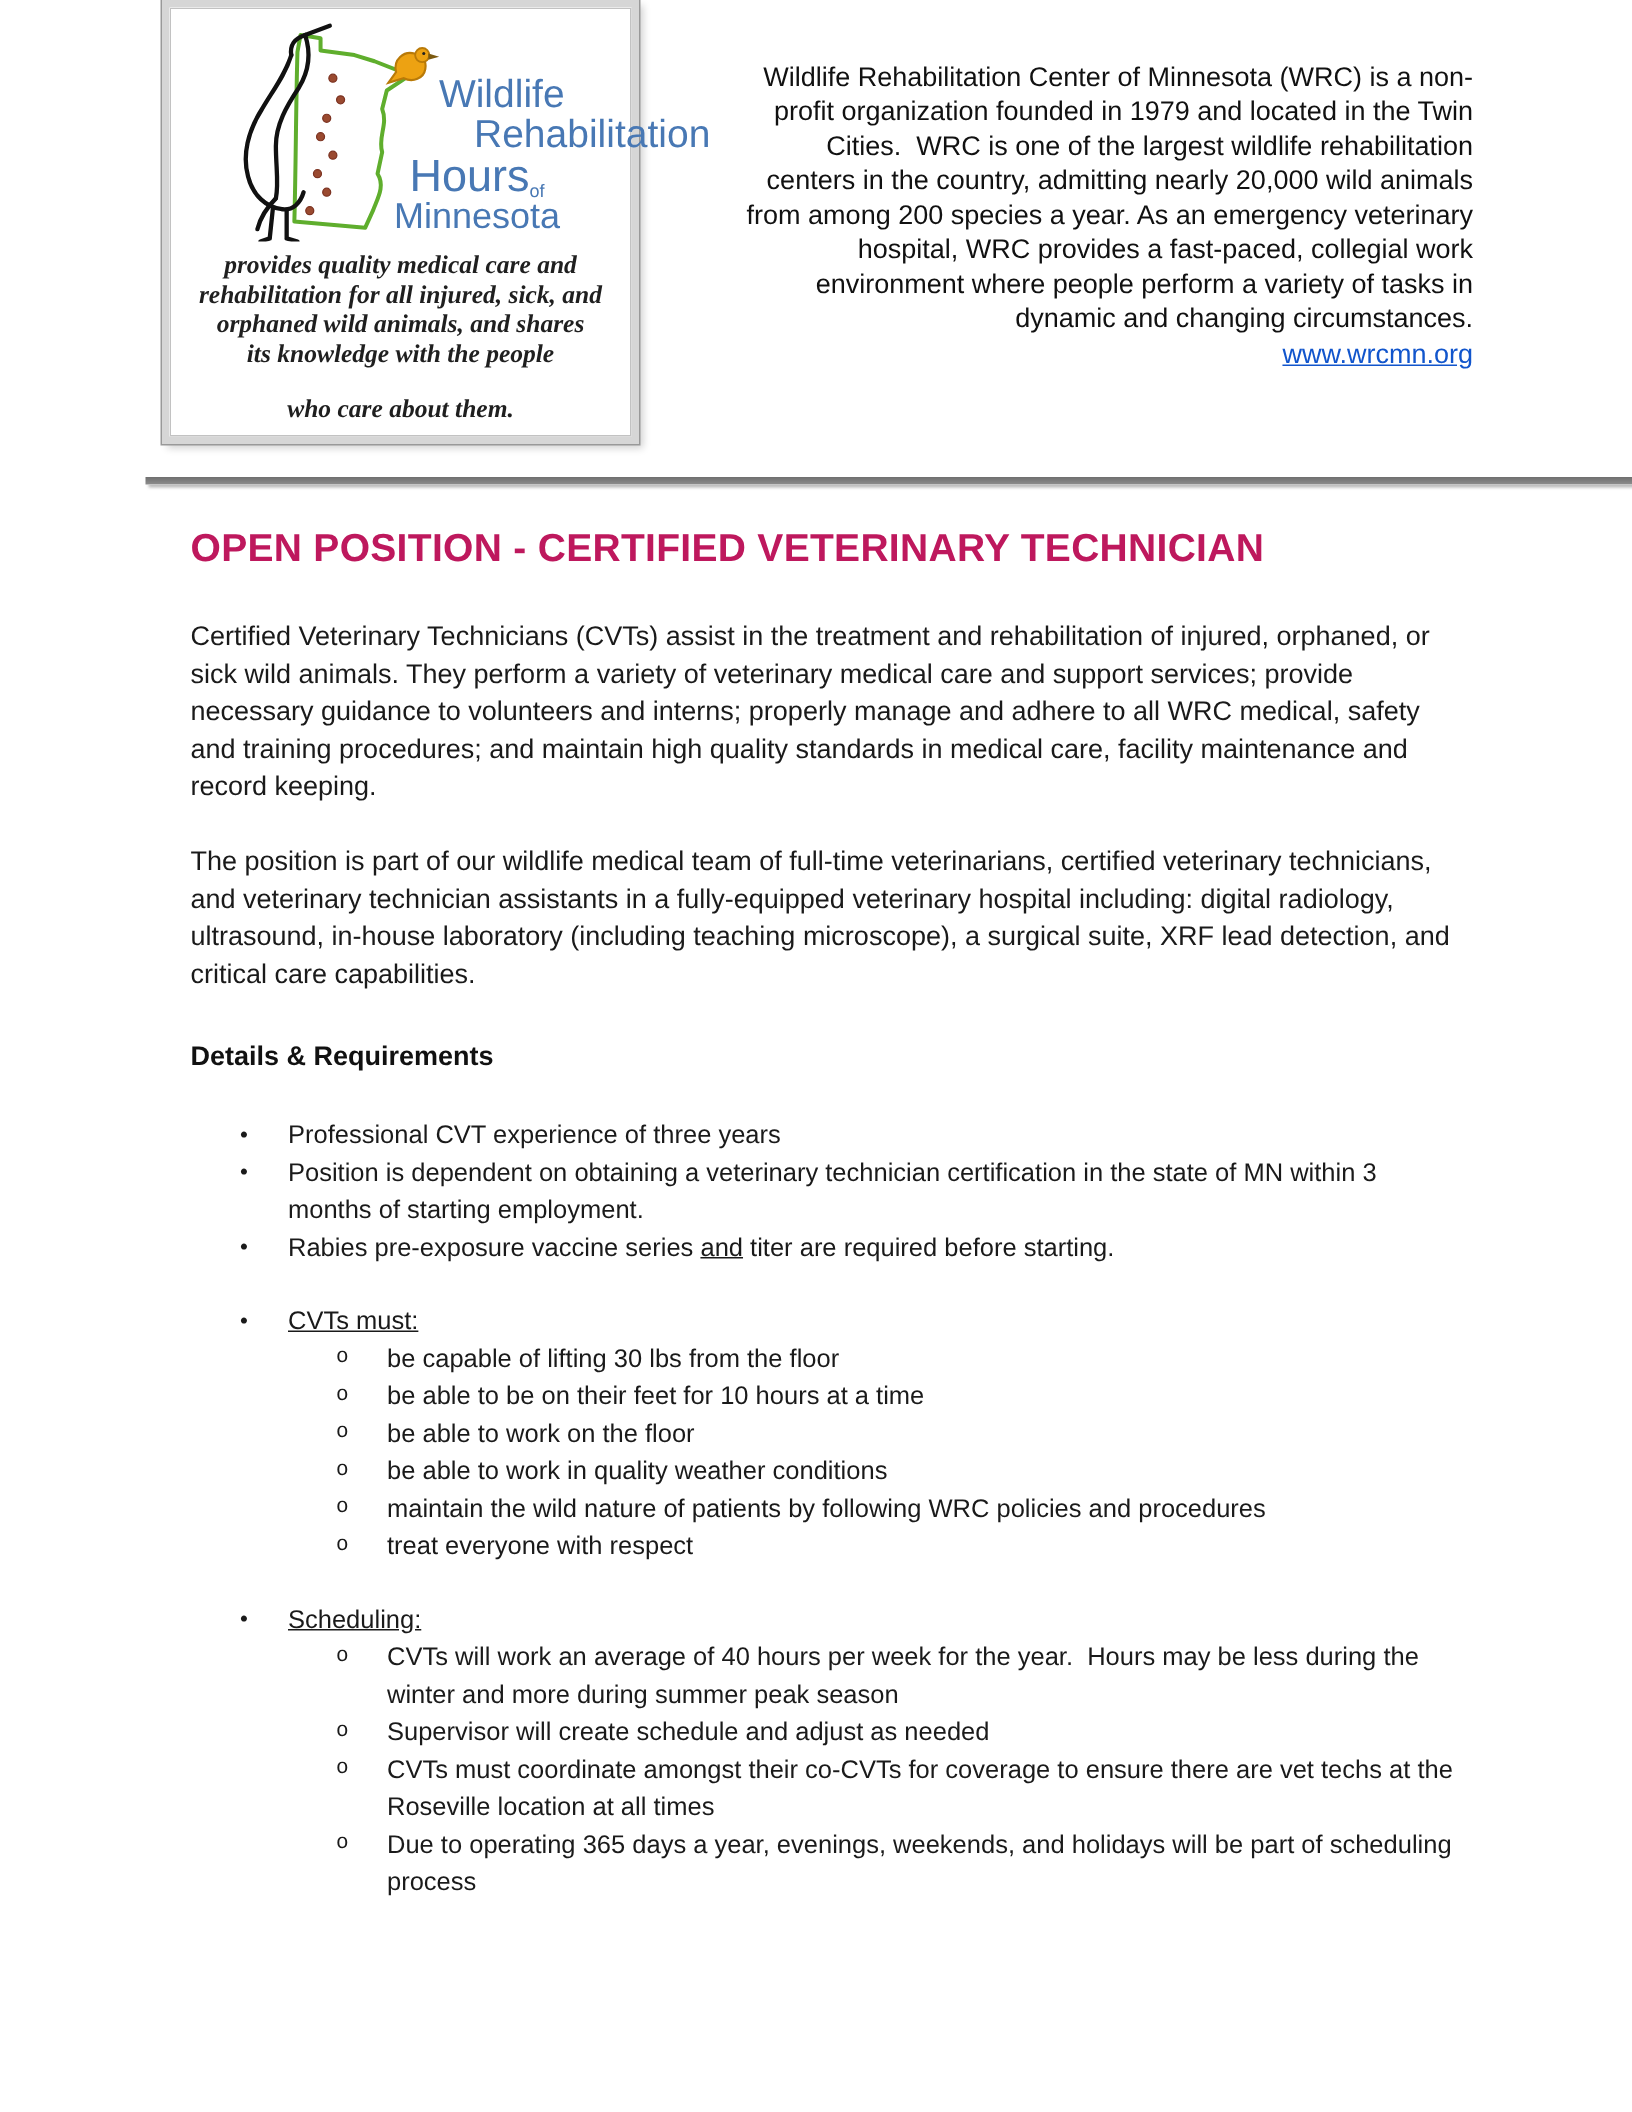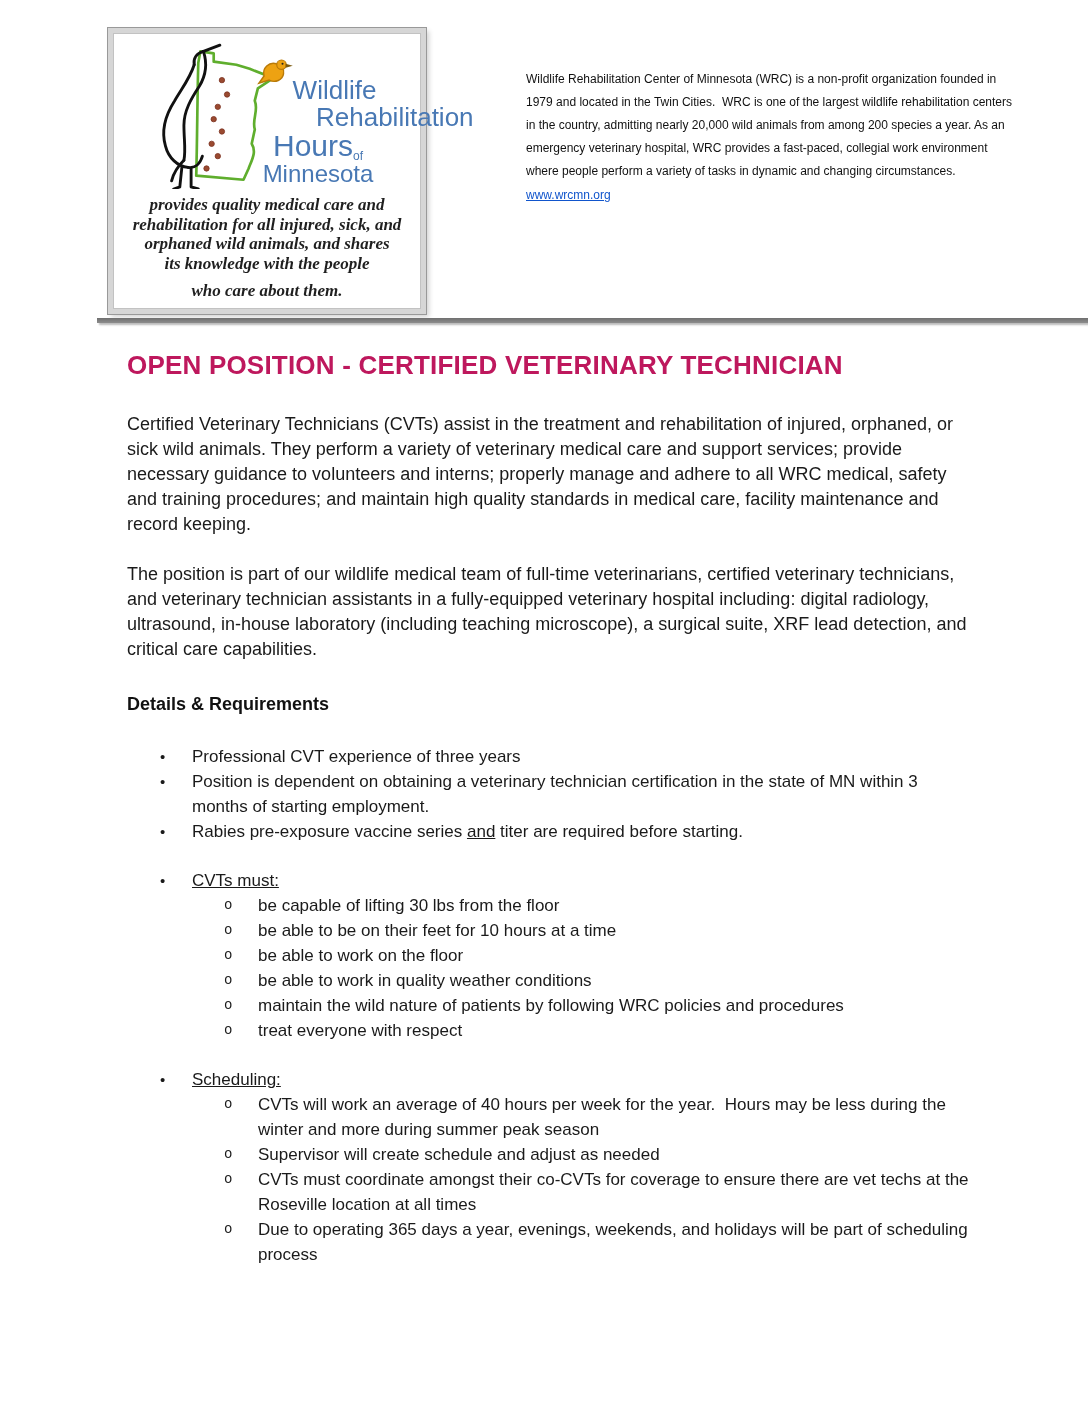--- a/index.html
+++ b/index.html
@@ -1,21 +1,21 @@
 <!DOCTYPE html>
 <html><head>
 <meta charset="utf-8">
 <style>
   html,body{margin:0;padding:0;}
   body{
     width:1088px;height:1408px;background:#ffffff;position:relative;
     font-family:"Liberation Sans", sans-serif;color:#1a1a1a;
     -webkit-font-smoothing:antialiased;
   }
-  .header-row{display:flex;padding-top:28px;}
+  .header-row{display:flex;}
   
   .logo-box{
     margin-left:108px;width:318px;box-sizing:border-box;background:#fff;
     border:5px solid #d6d6d6;outline:1px solid #999;
     box-shadow:inset 0 0 0 1px #c2c2c2, 3px 3px 5px rgba(0,0,0,0.18);
     padding:4px 4px 8px 4px;
   }
   .logo-art{position:relative;height:152px;}
   .logo-art svg{position:absolute;left:2px;top:0;}
   .logo-text{
@@ -24,25 +24,25 @@
   }
   .logo-text .l1{font-size:26px;}
   .logo-text .l2{font-size:26px;}
   .logo-text .l3{font-size:30px;}
   .logo-text .of{font-size:12px;vertical-align:-4px;}
   .logo-text .l4{font-size:24px;}
   .tagline{
     margin-top:6px;text-align:center;font-family:"Liberation Serif", serif;
     font-style:italic;font-weight:600;font-size:17px;line-height:19.5px;color:#1f1f1f;
   }
-  .tagline .last{margin-top:8px;}
+  .tagline .last{margin-top:18px;}
   
   .about{
-    width:488px;margin-left:100px;padding-top:40px;text-align:left;
-    font-size:12px;line-height:23px;color:#111;
+    width:488px;margin-left:68px;padding-top:40px;text-align:right;
+    font-size:18px;line-height:23px;color:#111;
   }
   .about p{margin:0;white-space:pre-wrap;}
   .about a{color:#1155cc;text-decoration:underline;display:inline-block;margin-top:1px;}
   
   .divider{
     position:absolute;top:318px;left:97px;right:0;height:5px;
     background:linear-gradient(to bottom,#6f6f6f,#8d8d8d);
     box-shadow:2px 2px 2px rgba(130,130,130,0.55);
   }
   

